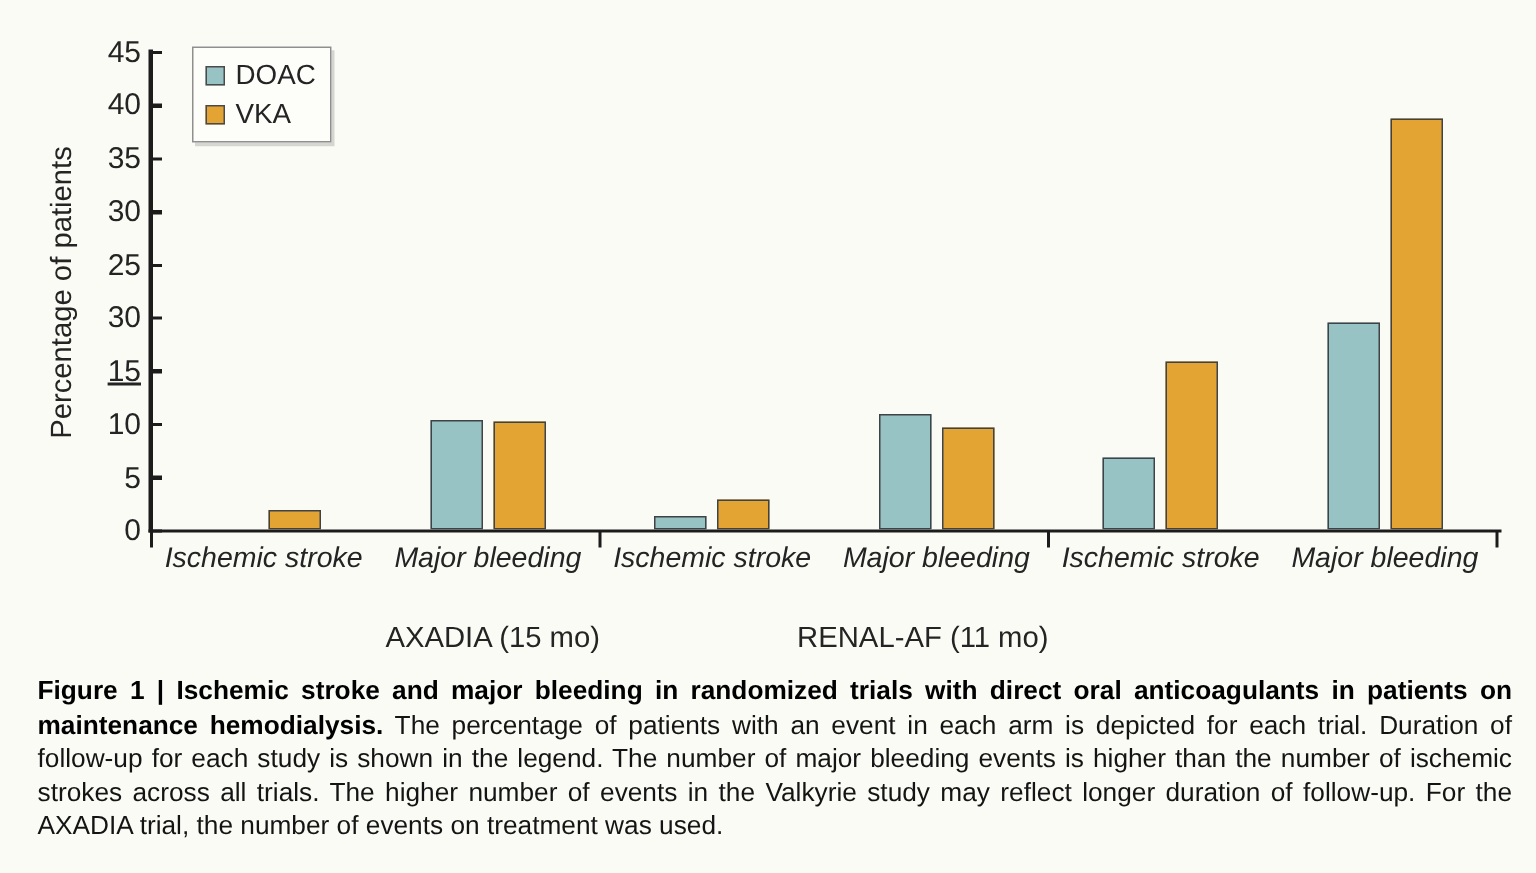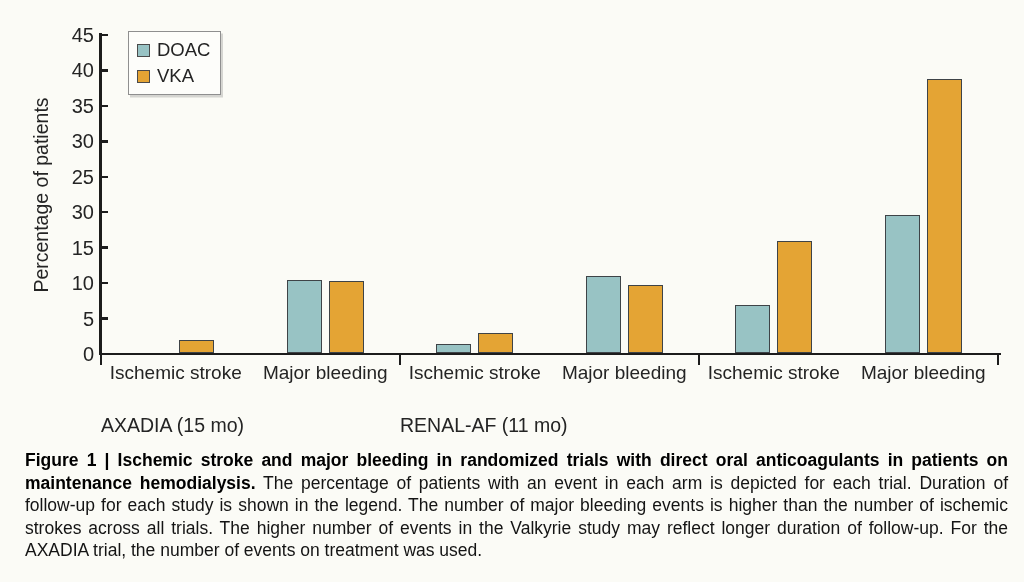--- a/index.html
+++ b/index.html
@@ -19,24 +19,24 @@
     font-size:20px;line-height:22px;color:#242424;
   }
   .ylabel{
     position:absolute;left:-88px;top:183px;width:260px;height:24px;
     transform:rotate(-90deg);transform-origin:center center;
     text-align:center;font-size:19.5px;color:#242424;
   }
   .bar{position:absolute;box-sizing:border-box;border:1.6px solid #3e4347;}
   .cat-label{
     position:absolute;width:150px;text-align:center;
-    font-size:19px;line-height:23px;color:#242424;
+    font-size:19px;line-height:23px;color:#242424;font-style:italic;
   }
   .grp-label{
-    position:absolute;text-align:left;
+    position:absolute;text-align:right;
     font-size:19.5px;color:#242424;
   }
   .legend{
     position:absolute;left:128px;top:31px;
     background:#fdfdfa;border:1.5px solid #8f8f8f;
     box-shadow:2px 2.5px 0 rgba(0,0,0,0.15);
     padding:7px 10px 7px 8px;
     display:flex;flex-direction:column;gap:4px;
   }
   .legend-item{display:flex;align-items:center;gap:7px;font-size:18.5px;color:#242424;}
@@ -68,21 +68,21 @@
     </div>
   <div class="abs axis" style="left: 99px; top: 33px; width: 2.5px; height: 322px;"></div>
       <div class="abs axis" style="left: 99px; top: 352.5px; width: 902px; height: 2.5px;"></div>
       <div class="abs axis" style="left: 101px; top: 352.75px; width: 7px; height: 2.5px;"></div>
       <div class="ytick-label" style="left: 42px; top: 343px;">0</div>
       <div class="abs axis" style="left: 101px; top: 317.306px; width: 7px; height: 2.5px;"></div>
       <div class="ytick-label" style="left: 42px; top: 307.556px;">5</div>
       <div class="abs axis" style="left: 101px; top: 281.861px; width: 7px; height: 2.5px;"></div>
       <div class="ytick-label" style="left: 42px; top: 272.111px;">10</div>
       <div class="abs axis" style="left: 101px; top: 246.417px; width: 7px; height: 2.5px;"></div>
-      <div class="ytick-label" style="left: 42px; top: 236.667px;">15</div>
+      <div class="ytick-label" style="left: 42px; top: 236.667px; text-decoration: underline;">15</div>
       <div class="abs axis" style="left: 101px; top: 210.972px; width: 7px; height: 2.5px;"></div>
       <div class="ytick-label" style="left: 42px; top: 201.222px;">30</div>
       <div class="abs axis" style="left: 101px; top: 175.528px; width: 7px; height: 2.5px;"></div>
       <div class="ytick-label" style="left: 42px; top: 165.778px;">25</div>
       <div class="abs axis" style="left: 101px; top: 140.083px; width: 7px; height: 2.5px;"></div>
       <div class="ytick-label" style="left: 42px; top: 130.333px;">30</div>
       <div class="abs axis" style="left: 101px; top: 104.639px; width: 7px; height: 2.5px;"></div>
       <div class="ytick-label" style="left: 42px; top: 94.8889px;">35</div>
       <div class="abs axis" style="left: 101px; top: 69.1944px; width: 7px; height: 2.5px;"></div>
       <div class="ytick-label" style="left: 42px; top: 59.4444px;">40</div>

